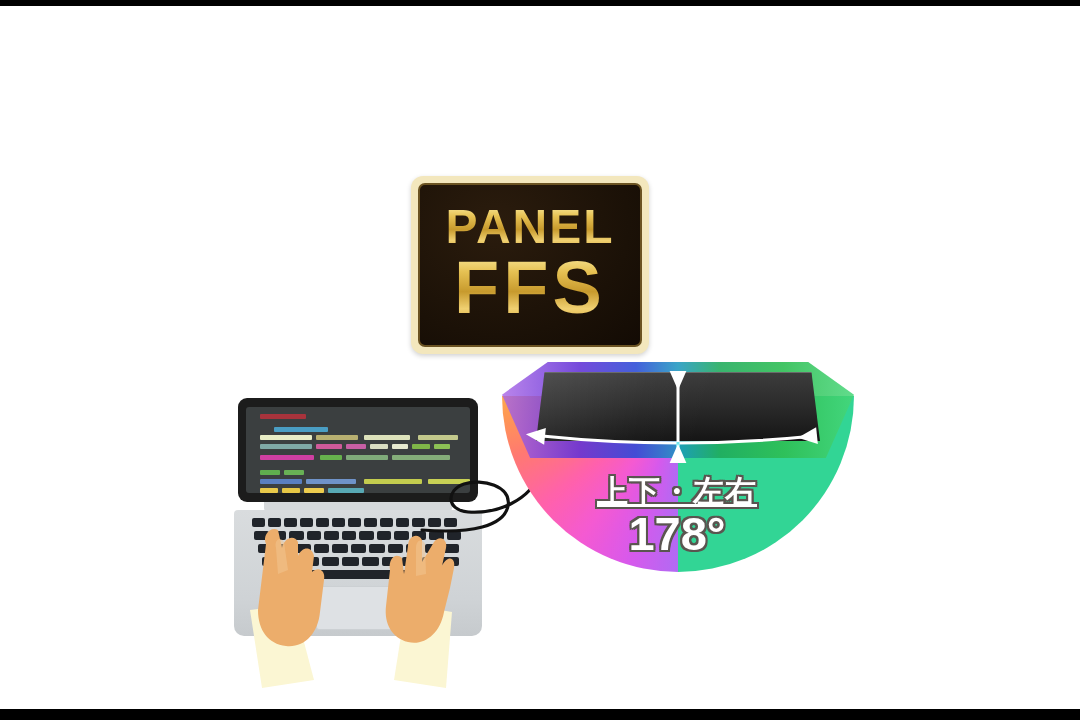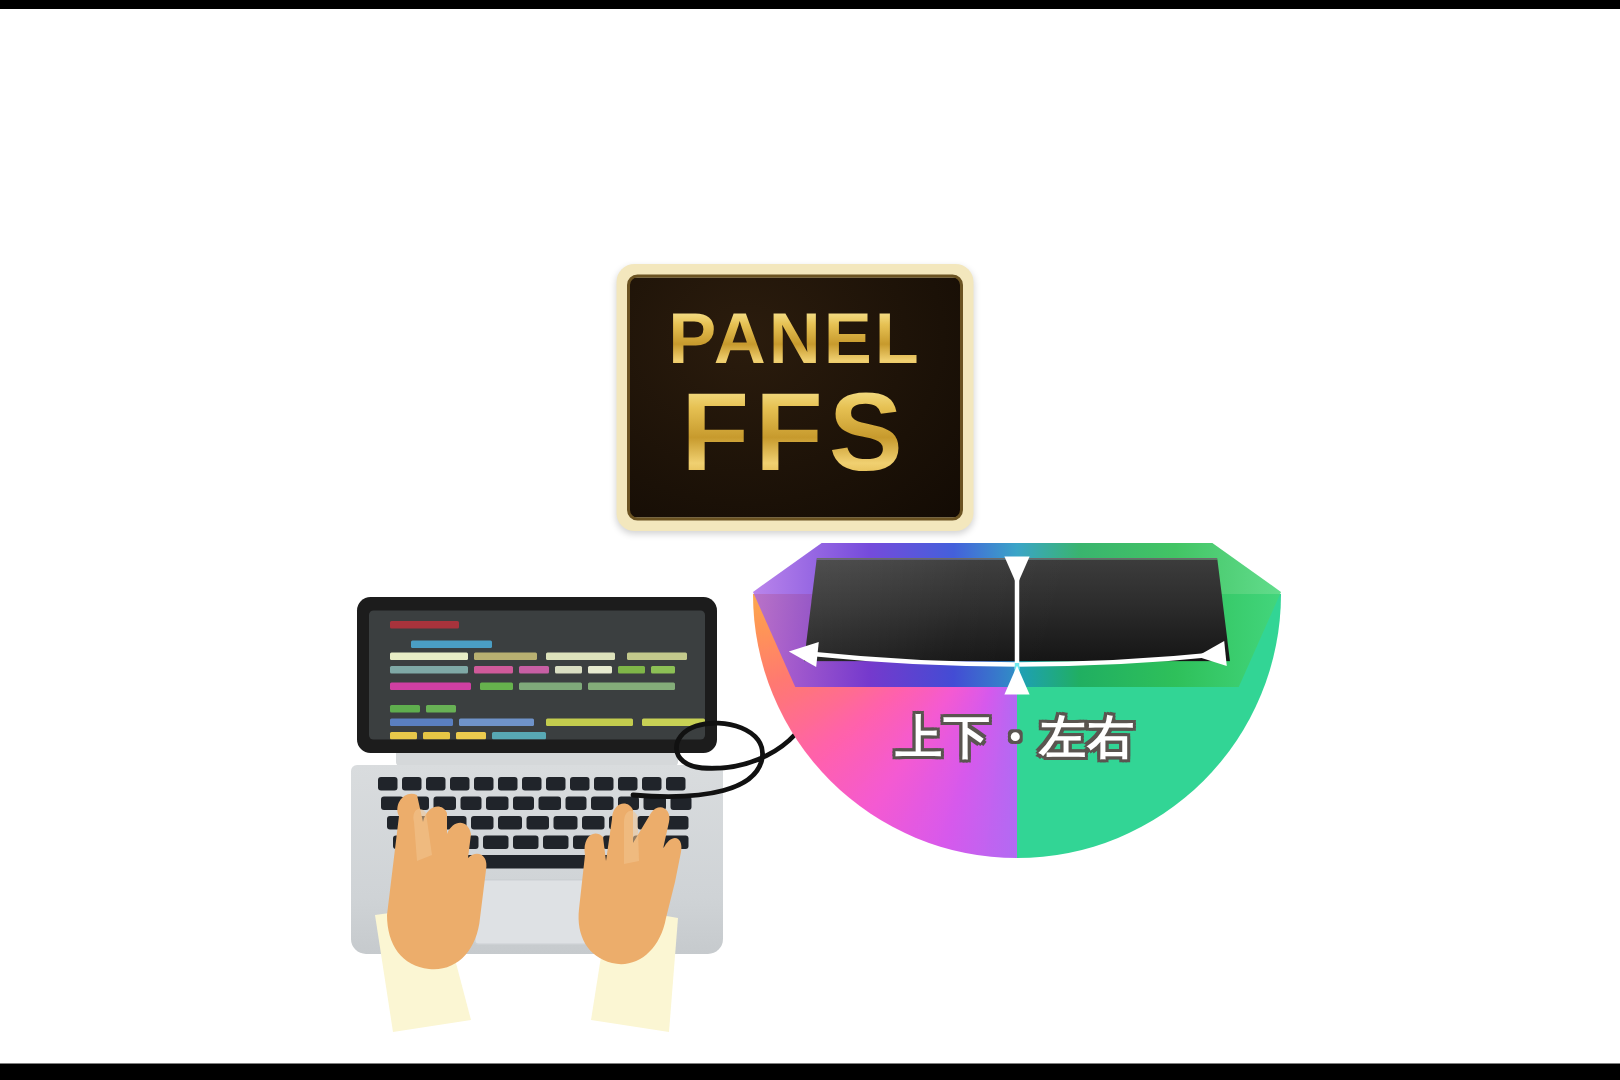--- a/index.html
+++ b/index.html
@@ -250,21 +250,21 @@
     text-align: center;
     color: #ffffff;
     font-weight: 700;
     line-height: 1.0;
     text-shadow:
       -2px -2px 0 #5a5550, 2px -2px 0 #5a5550,
       -2px  2px 0 #5a5550, 2px  2px 0 #5a5550,
        0px  2px 0 #5a5550, 0px -2px 0 #5a5550,
        2px  0px 0 #5a5550, -2px 0px 0 #5a5550;
   }
-  #fan-label-line1 { font-size: 31px; letter-spacing: 1px; }
+  #fan-label-line1 { font-size: 31px; letter-spacing: 1px; text-decoration: underline; }
   #fan-label-line2 { font-size: 47px; letter-spacing: 0px; margin-top: 3px; }
 </style>
 </head>
 <body>
 
 <div id="stage">
 
   <div class="letterbox" id="lb-top"></div>
 
 
@@ -418,17 +418,18 @@
 
       <path d="M184 88 L184 16" fill="none" stroke="#ffffff" stroke-width="3" marker-end="url(#mWu)"></path>
 
       <path d="M184 84 L184 98" fill="none" stroke="#6fe8ef" stroke-width="3"></path>
       <path d="M184 86 L184 104" fill="none" stroke="#6fe8ef" stroke-width="3"></path>
       <path d="M184 90 L184 102" fill="none" stroke="#ffffff" stroke-width="3" marker-end="url(#mWu)"></path>
     </svg>
 
     <div id="fan-label">
       <div id="fan-label-line1">上下・左右</div>
+      <div id="fan-label-line2">178°</div>
     </div>
   </div>
 
   <div class="letterbox" id="lb-bottom"></div>
 </div>
 
 </body></html>

